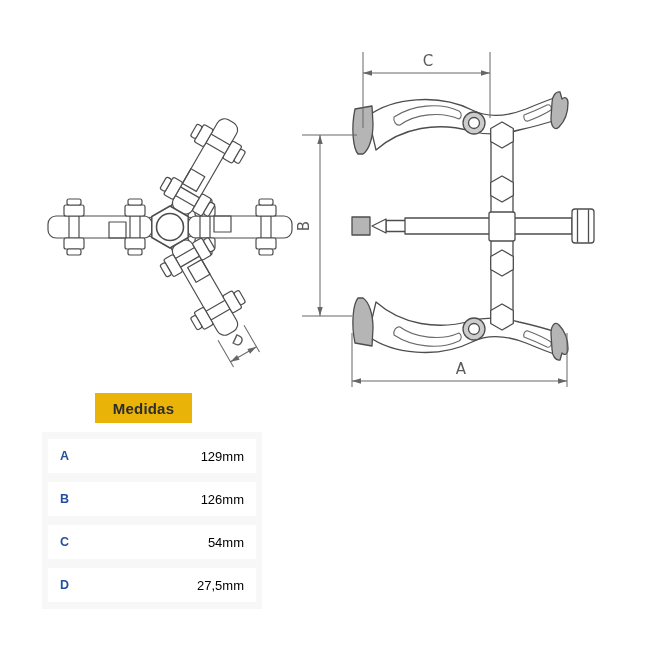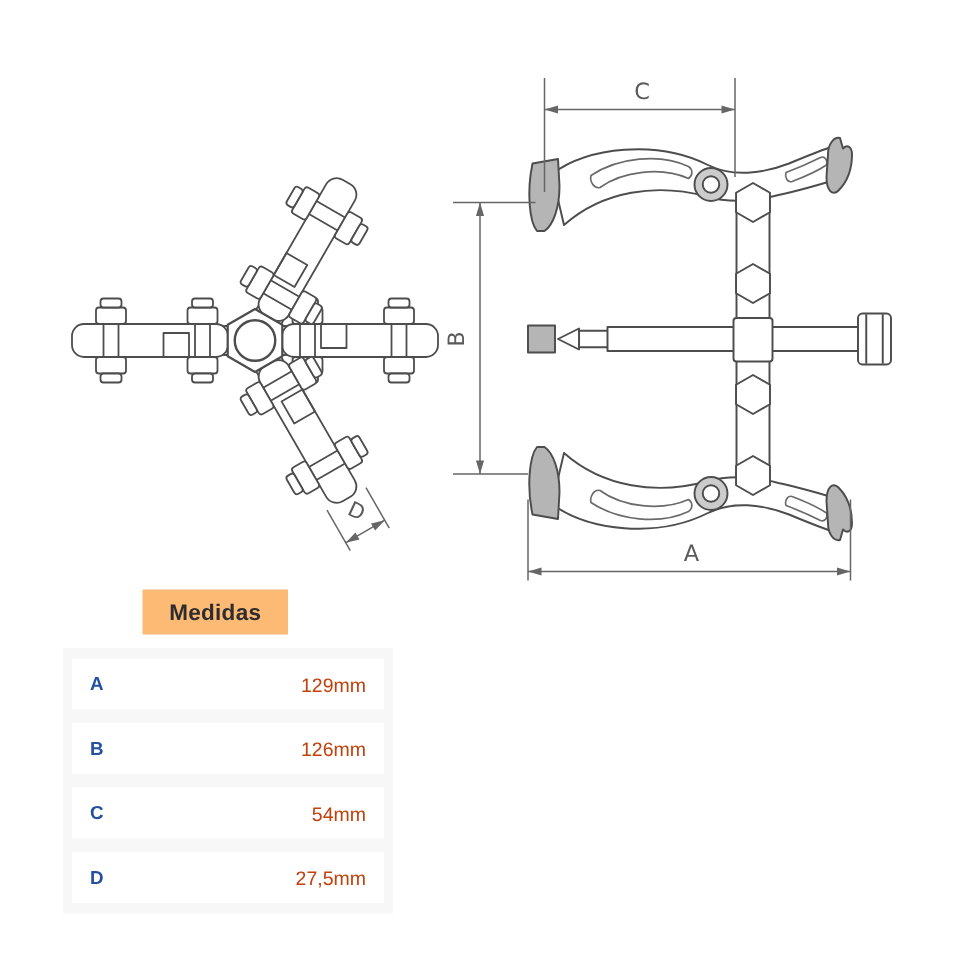--- a/index.html
+++ b/index.html
@@ -5,35 +5,35 @@
   html,body{margin:0;padding:0;background:#ffffff;}
   .page{
     position:relative;width:650px;height:650px;background:#ffffff;overflow:hidden;
     font-family:"Liberation Sans","DejaVu Sans",sans-serif;
   }
   .drawing-area{position:absolute;left:0;top:0;width:650px;height:400px;}
   svg text{font-family:"DejaVu Sans","Liberation Sans",sans-serif;}
 
   .medidas-header{
     position:absolute;left:95px;top:393px;width:97px;height:30px;
-    background:#fdba74;display:flex;align-items:center;justify-content:center;
+    background:#eab308;display:flex;align-items:center;justify-content:center;
     font-size:15px;font-weight:700;color:#2d2d30;letter-spacing:.2px;
   }
   .measure-table{
     position:absolute;left:42px;top:432px;width:220px;
     background:#f7f7f8;padding:7px 6px;box-sizing:border-box;
   }
   .measure-row{
     background:#ffffff;height:34px;margin-bottom:9px;
     display:flex;align-items:center;justify-content:space-between;
     padding:0 12px;
   }
   .measure-row:last-child{margin-bottom:0;}
   .measure-label{color:#24519f;font-weight:700;font-size:12.5px;}
-  .measure-value{color:#c2410c;font-size:13px;}
+  .measure-value{color:#000000;font-size:13px;}
 </style>
 </head>
 <body>
 
 <div class="page">
 
   <div class="drawing-area">
     <svg width="650" height="400" viewBox="0 0 650 400">
 
       <g stroke="#4d4d4d" stroke-width="1.3" fill="none" stroke-linejoin="round">

